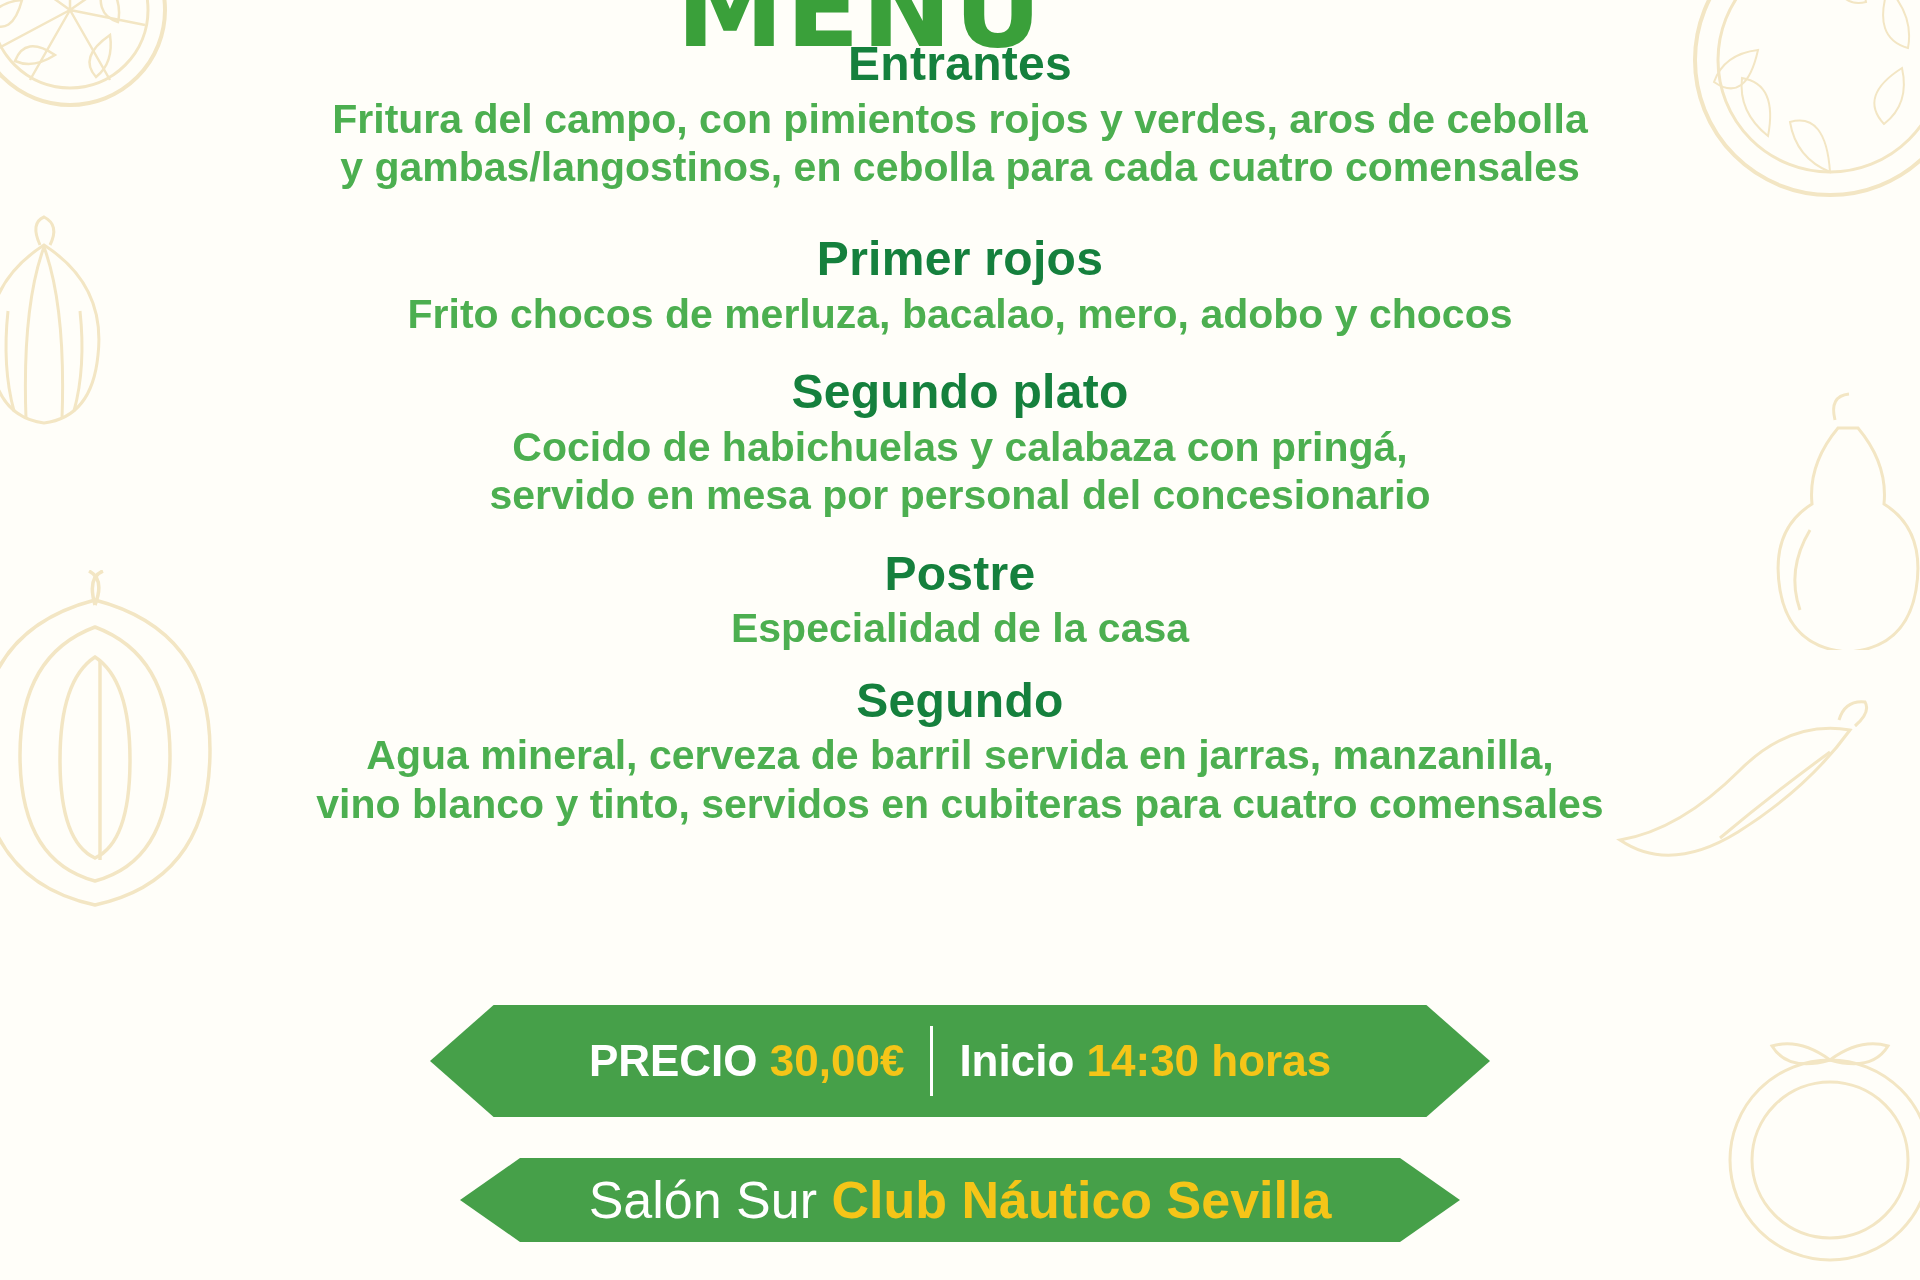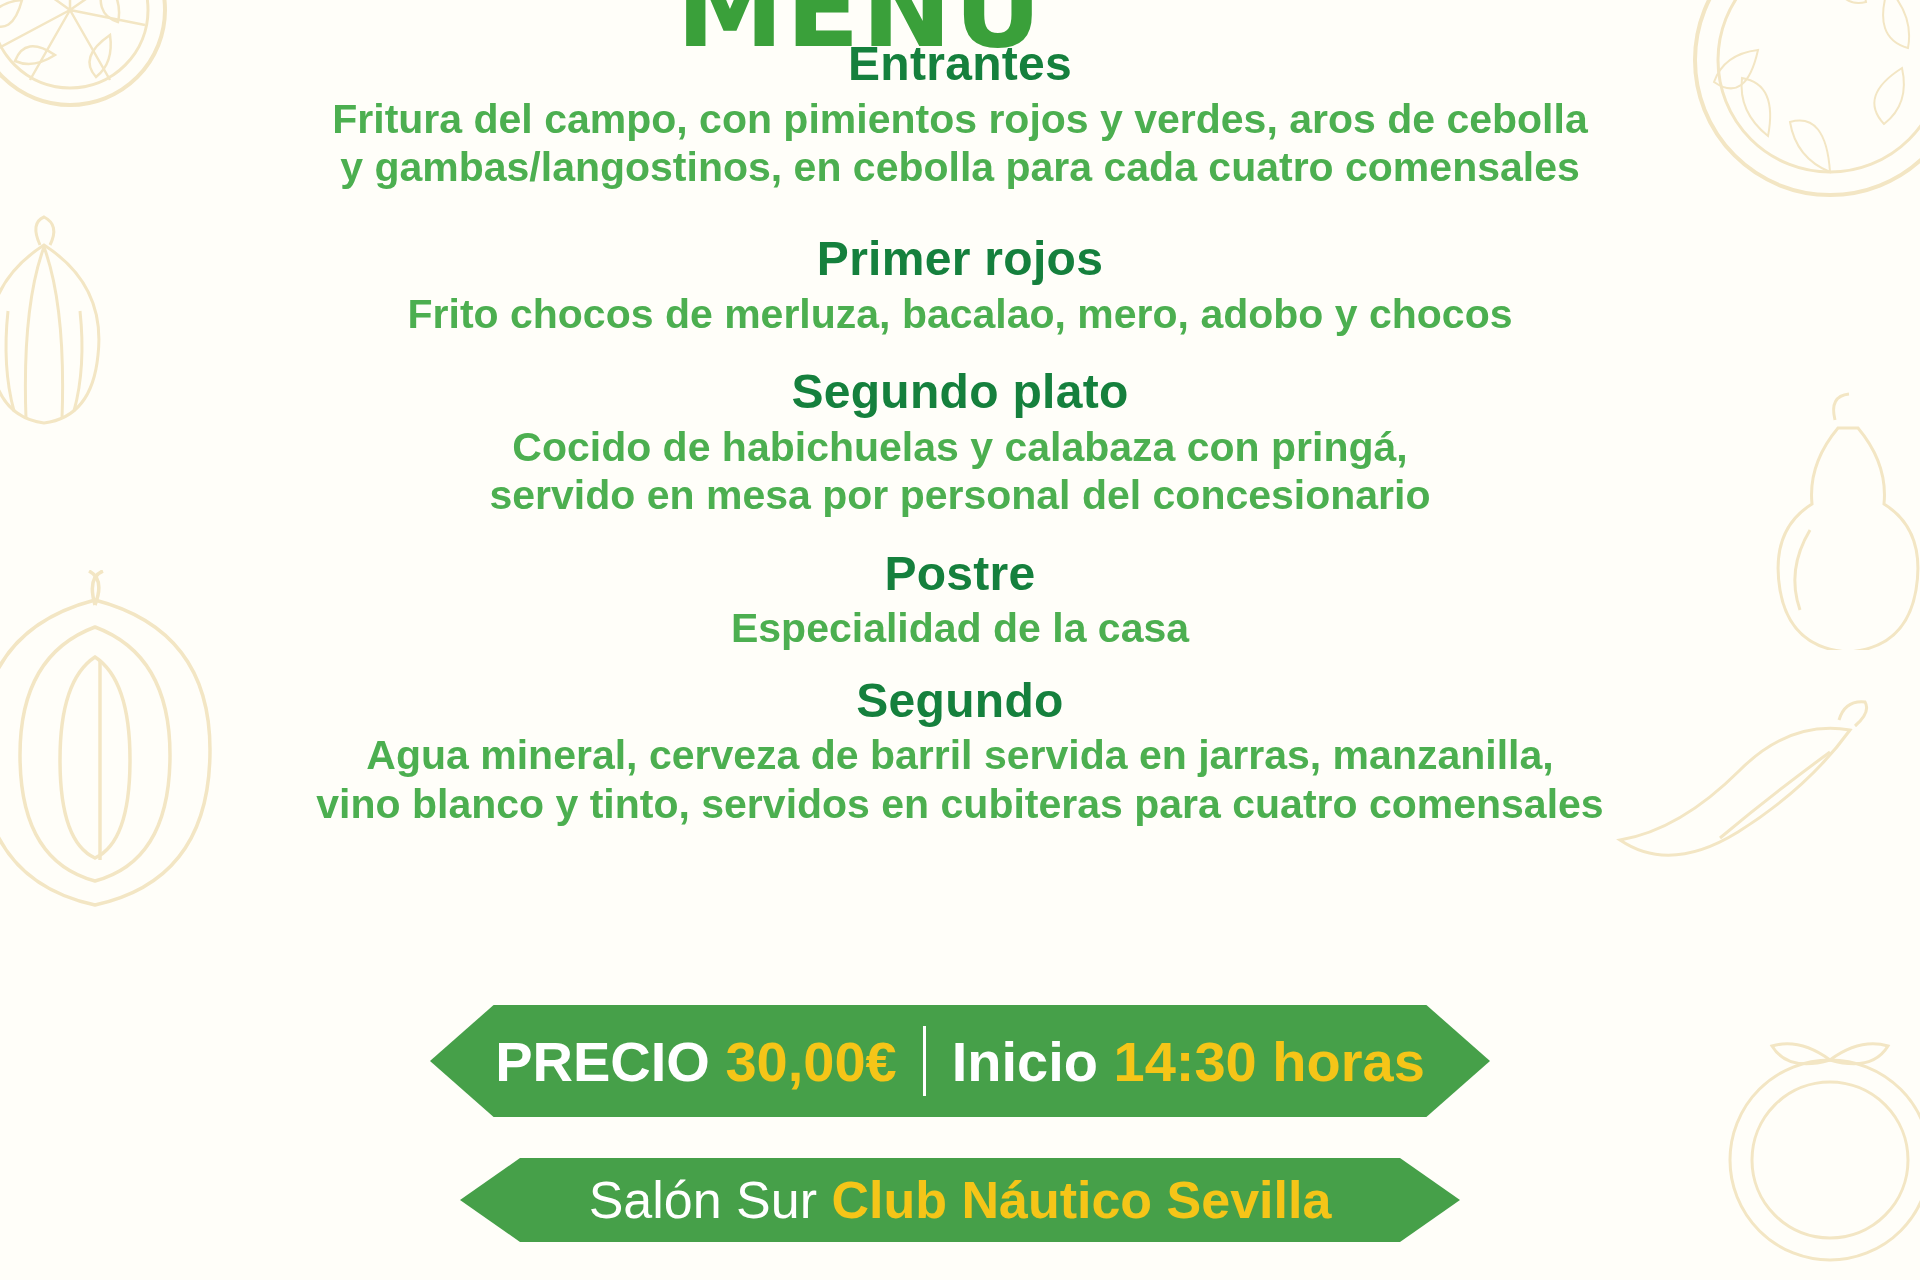--- a/index.html
+++ b/index.html
@@ -93,21 +93,21 @@
     display: flex;
     justify-content: center;
   }
   .banner {
     position: relative;
     background: #46a049;
     color: #ffffff;
     display: flex;
     align-items: center;
     justify-content: center;
-    font-size: 56px;
+    font-size: 44px;
     font-weight: bold;
   }
   .banner::before,
   .banner::after {
     content: "";
     position: absolute;
     top: 0;
     width: 0;
     height: 0;
     border-top: 0 solid transparent;

